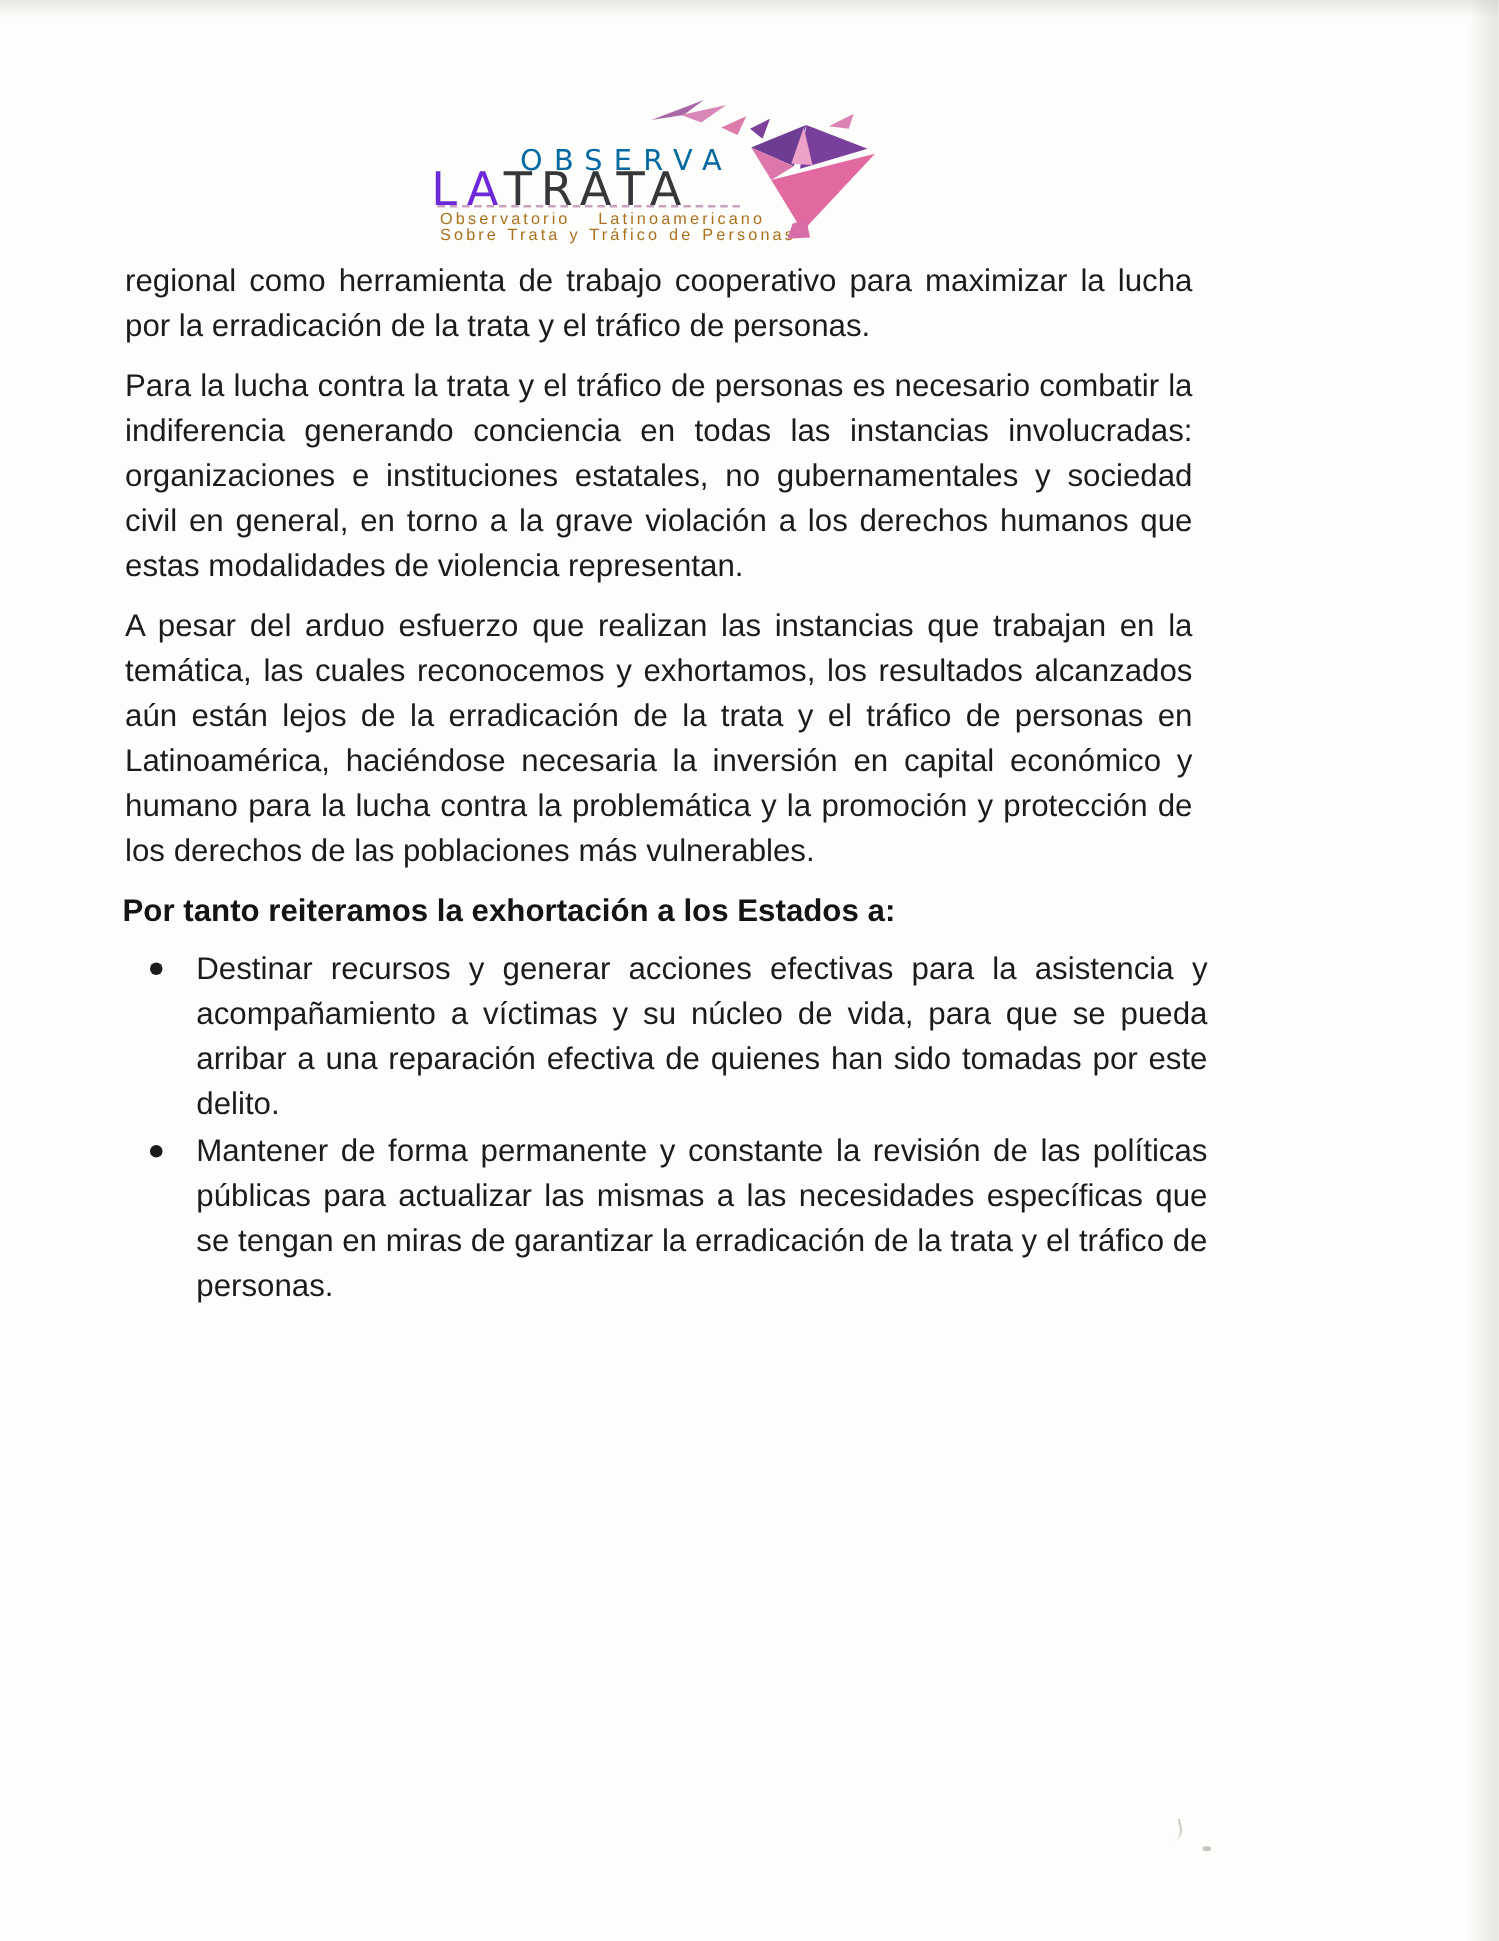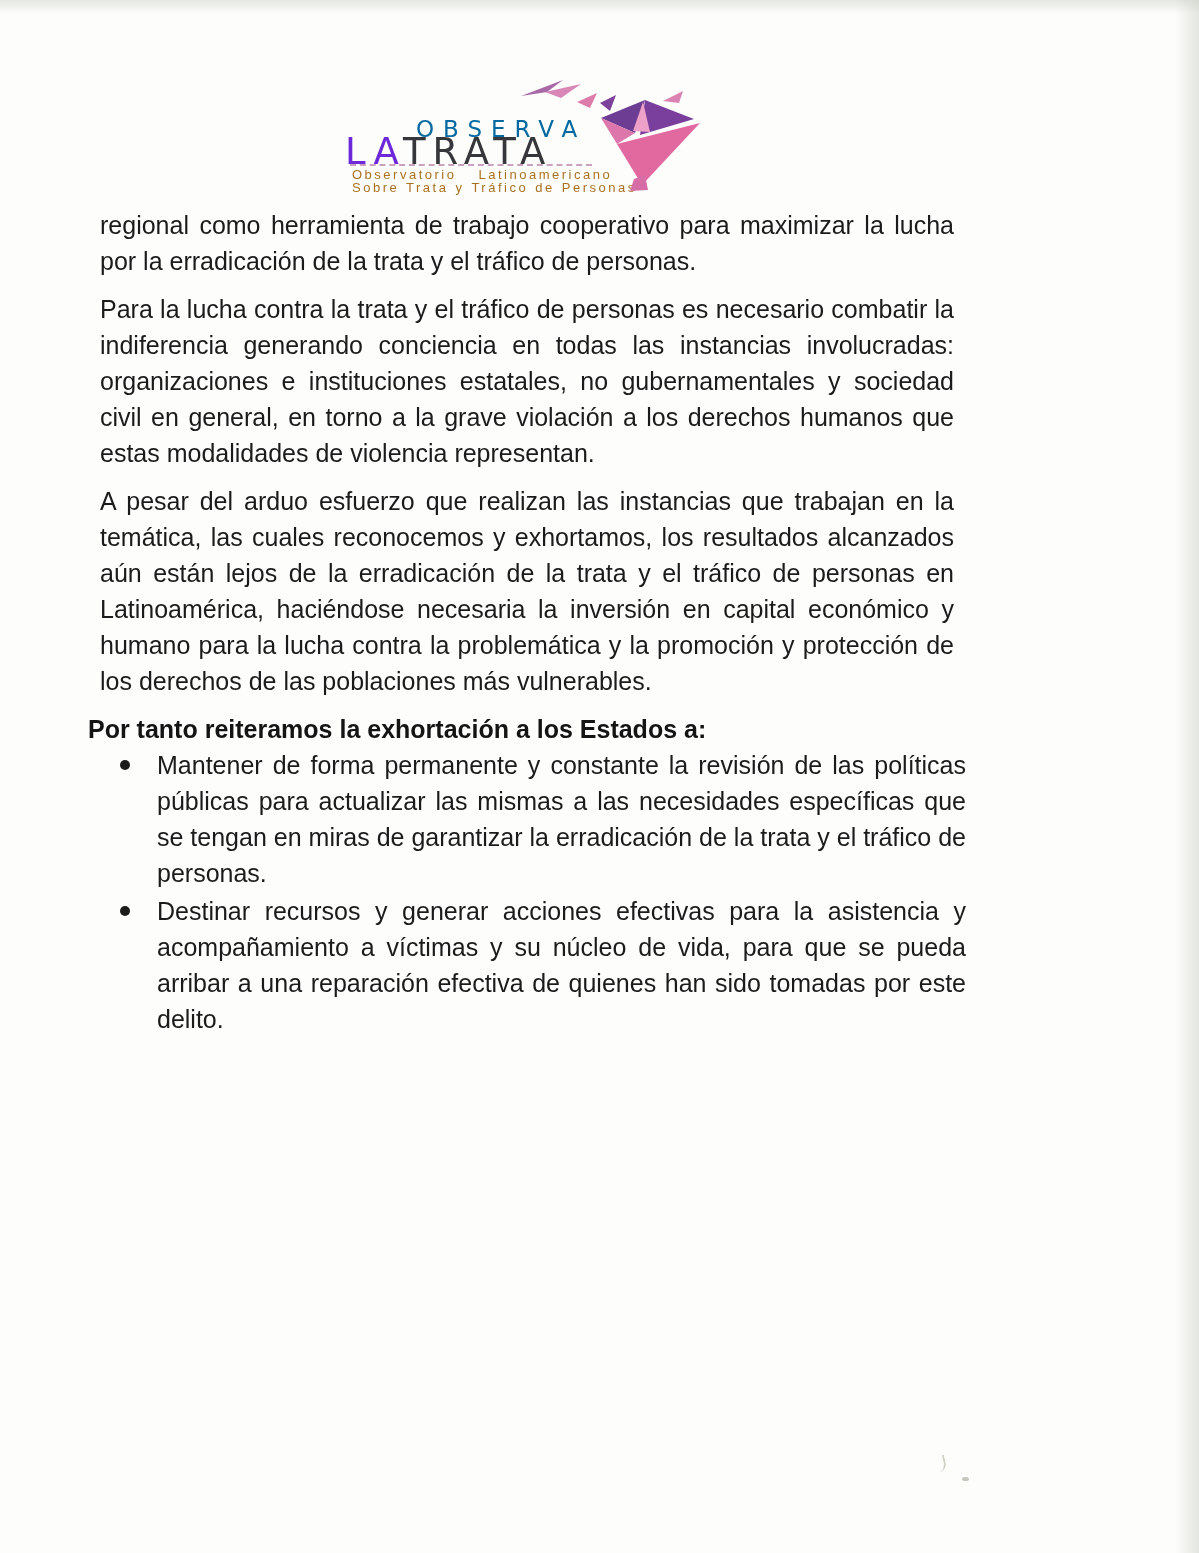--- a/index.html
+++ b/index.html
@@ -54,21 +54,21 @@
     position:absolute; left:88px; top:195px; width:878px;
     font-size:25px; line-height:36px; color:#1b1b1b;
     text-align:justify; text-align-last:left; hyphens:none;
   }
   .body p { margin:12px; }
   .p1 { margin:9px 0 33px; }
   .p2 { margin:0; }
   .p3 { margin:0 0 16px; }
   .p4 { margin:0 0 26px; }
   .p5 { margin:0 0 15px; }
-  .heading { margin:0; font-size:25px; line-height:36px; font-weight:bold; color:#141414; }
+  .heading { margin:10px; font-size:25px; line-height:36px; font-weight:bold; color:#141414; }
   .bullets { margin:0; padding:0 0 0 69px; list-style:none; }
   .bullets li { position:relative; line-height:36px; text-align:justify; text-align-last:left; }
   .bullets li + li { margin-top:2px; }
   .bullets li::before {
     content:""; position:absolute; left:-37px; top:13px;
     width:10px; height:10px; border-radius:50%; background:#1b1b1b;
   }
 
   
   .speck { position:absolute; }
@@ -107,20 +107,20 @@
       <polygon points="117,109 128,105 131,120 113,121" fill="#d66da6"></polygon>
     </svg>
   </header>
 
   <main class="body">
     <p class="p1">regional como herramienta de trabajo cooperativo para maximizar la lucha por la erradicación de la trata y el tráfico de personas.</p>
     <p class="p3">Para la lucha contra la trata y el tráfico de personas es necesario combatir la indiferencia generando conciencia en todas las instancias involucradas: organizaciones e instituciones estatales, no gubernamentales y sociedad civil en general, en torno a la grave violación a los derechos humanos que estas modalidades de violencia representan.</p>
     <p class="p5">A pesar del arduo esfuerzo que realizan las instancias que trabajan en la temática, las cuales reconocemos y exhortamos, los resultados alcanzados aún están lejos de la erradicación de la trata y el tráfico de personas en Latinoamérica, haciéndose necesaria la inversión en capital económico y humano para la lucha contra la problemática y la promoción y protección de los derechos de las poblaciones más vulnerables.</p>
     <h2 class="heading">Por tanto reiteramos la exhortación a los Estados a:</h2>
     <ul class="bullets">
+      <li>Destinar recursos y generar acciones efectivas para la asistencia y acompañamiento a víctimas y su núcleo de vida, para que se pueda arribar a una reparación efectiva de quienes han sido tomadas por este delito.</li>
       <li>Mantener de forma permanente y constante la revisión de las políticas públicas para actualizar las mismas a las necesidades específicas que se tengan en miras de garantizar la erradicación de la trata y el tráfico de personas.</li>
-      <li>Destinar recursos y generar acciones efectivas para la asistencia y acompañamiento a víctimas y su núcleo de vida, para que se pueda arribar a una reparación efectiva de quienes han sido tomadas por este delito.</li>
     </ul>
   </main>
 
   <div class="speck s1"></div>
   <div class="speck s2"></div>
 </div>
 
 </body></html>

